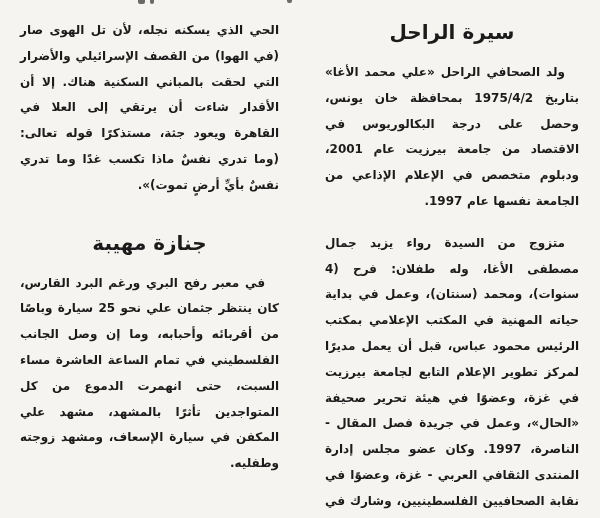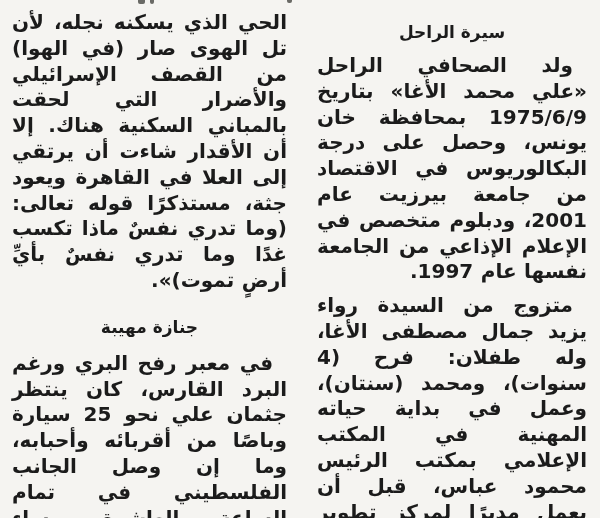--- a/index.html
+++ b/index.html
@@ -12,35 +12,35 @@
     direction: rtl;
     font-family: "DejaVu Sans", sans-serif;
     font-weight: 700;
     color: #1b1b1b;
     -webkit-font-smoothing: antialiased;
   }
   .column { position: absolute; }
   .col-right { top: 20px; right: 5px; width: 286px; }
   .col-left  { top: 2px;  left: 4px;  width: 291px; }
   .page p {
-    margin: 8px;
-    font-size: 20px;
+    margin: 16px;
+    font-size: 12px;
     line-height: 25.8px;
     text-align: justify;
     word-spacing: 0.5px;
   }
   .indent { text-indent: 14px; }
   .page h2 {
-    font-size: 17px;
+    font-size: 20px;
     line-height: 24px;
     text-align: center;
     margin: 0 0 9px 0;
     letter-spacing: 0;
   }
-  .col-left h2 { margin: 21px 0 12px 0; text-align: center; }
+  .col-left h2 { margin: 32px 0 12px 0; text-align: center; }
   
   .frag {
     position: absolute;
     top: 0;
     height: 4px;
     background: #6a6a66;
     border-radius: 0 0 2px 2px;
   }
   .frag-a { left: 138px; width: 7px; }
   .frag-b { left: 150px; width: 4px; }
@@ -50,21 +50,21 @@
 <body>
 
 <div class="page">
 
   <span class="frag frag-a"></span>
   <span class="frag frag-b"></span>
   <span class="frag frag-c"></span>
 
   <section class="column col-right">
     <h2>سيرة الراحل</h2>
-    <p class="indent">ولد الصحافي الراحل «علي محمد الأغا» بتاريخ 1975/6/9 بمحافظة خان يونس، وحصل على درجة البكالوريوس في الاقتصاد من جامعة بيرزيت عام 2001، ودبلوم متخصص في الإعلام الإذاعي من الجامعة نفسها عام 1997.</p>
+    <p class="indent">ولد الصحافي الراحل «علي محمد الأغا» بتاريخ 1975/4/2 بمحافظة خان يونس، وحصل على درجة البكالوريوس في الاقتصاد من جامعة بيرزيت عام 2001، ودبلوم متخصص في الإعلام الإذاعي من الجامعة نفسها عام 1997.</p>
     <p class="indent">متزوج من السيدة رواء يزيد جمال مصطفى الأغا، وله طفلان: فرح (4 سنوات)، ومحمد (سنتان)، وعمل في بداية حياته المهنية في المكتب الإعلامي بمكتب الرئيس محمود عباس، قبل أن يعمل مديرًا لمركز تطوير الإعلام التابع لجامعة بيرزيت في غزة، وعضوًا في هيئة تحرير صحيفة «الحال»، وعمل في جريدة فصل المقال - الناصرة، 1997. وكان عضو مجلس إدارة المنتدى الثقافي العربي - غزة، وعضوًا في نقابة الصحافيين الفلسطينيين، وشارك في عدة دورات تدريبية في فلسطين وخارجها. كما شارك في مؤتمرات عدةً في دول عربية كمصر وتونس وتركيا.</p>
   </section>
 
   <section class="column col-left">
     <p>الحي الذي يسكنه نجله، لأن تل الهوى صار (في الهوا) من القصف الإسرائيلي والأضرار التي لحقت بالمباني السكنية هناك. إلا أن الأقدار شاءت أن يرتقي إلى العلا في القاهرة ويعود جثة، مستذكرًا قوله تعالى: (وما تدري نفسٌ ماذا تكسب غدًا وما تدري نفسٌ بأيِّ أرضٍ تموت)».</p>
     <h2>جنازة مهيبة</h2>
     <p class="indent">في معبر رفح البري ورغم البرد القارس، كان ينتظر جثمان علي نحو 25 سيارة وباصًا من أقربائه وأحبابه، وما إن وصل الجانب الفلسطيني في تمام الساعة العاشرة مساء السبت، حتى انهمرت الدموع من كل المتواجدين تأثرًا بالمشهد، مشهد علي المكفن في سيارة الإسعاف، ومشهد زوجته وطفليه.</p>
   </section>
 
 </div>

